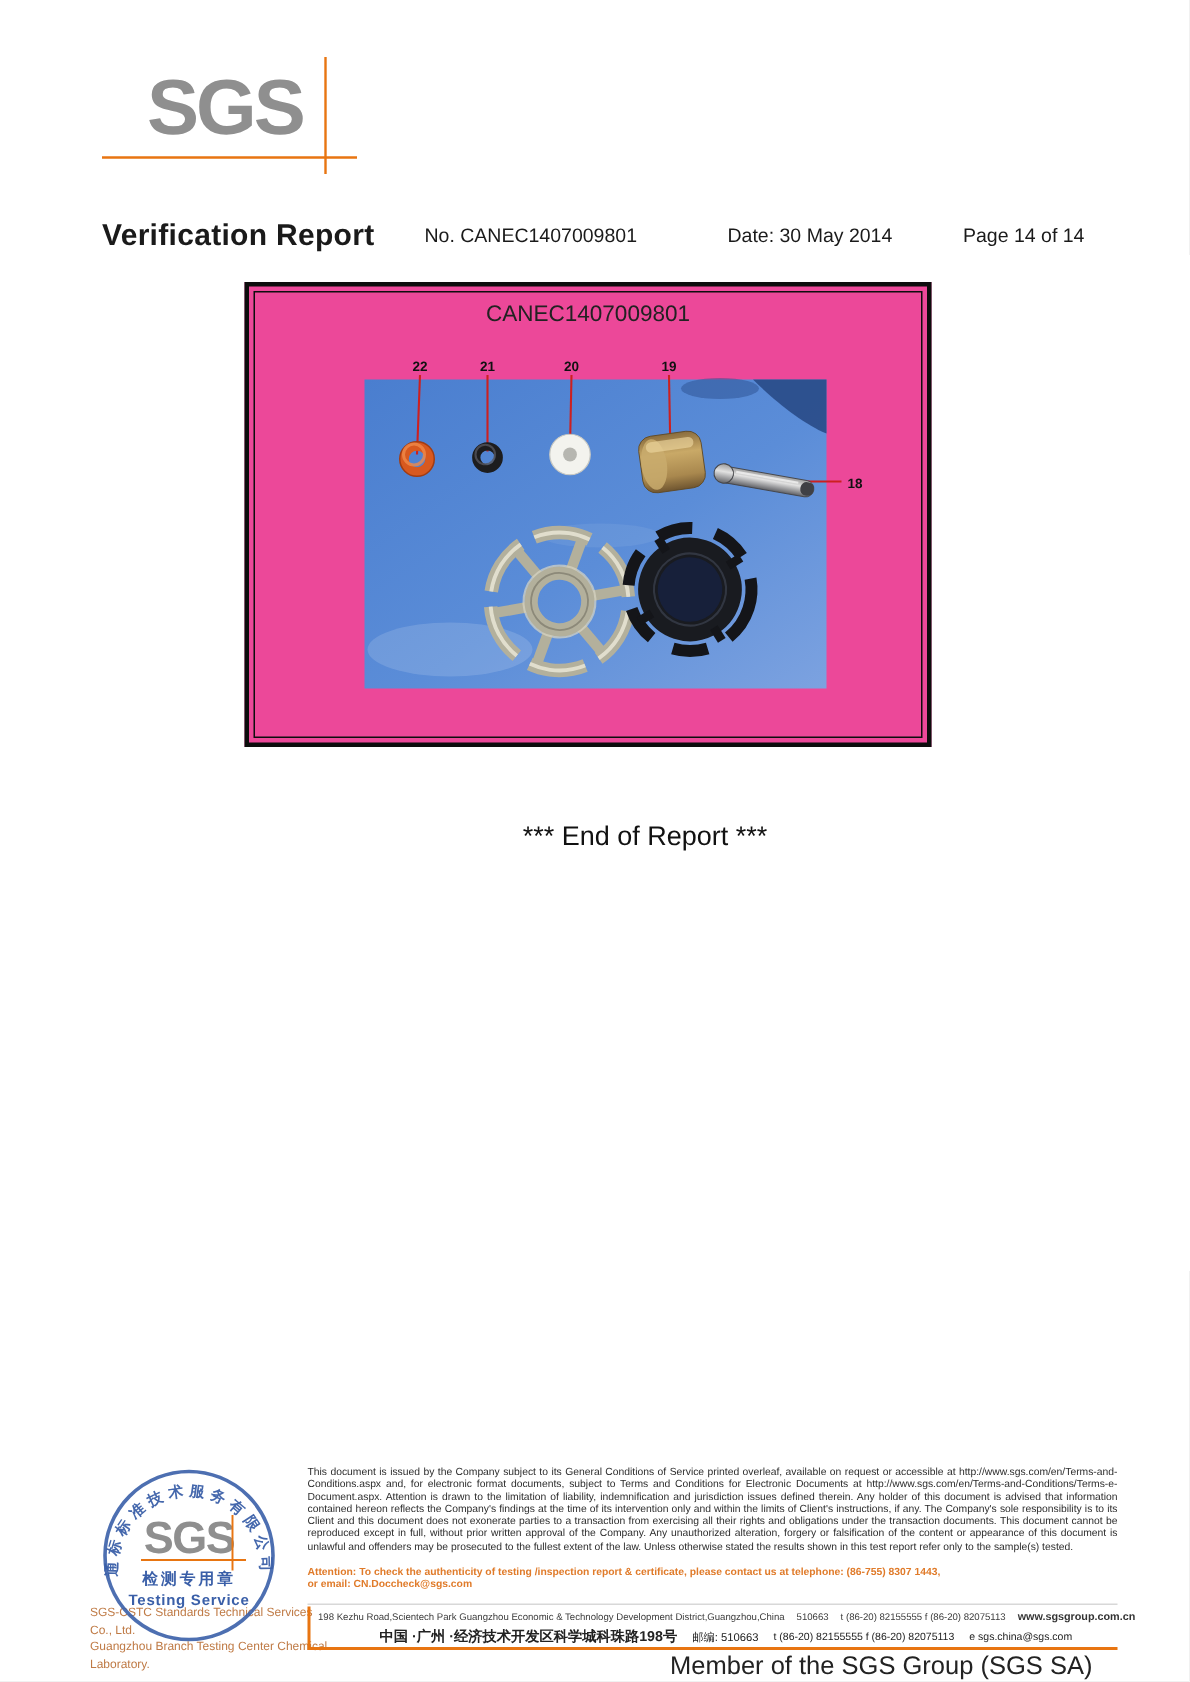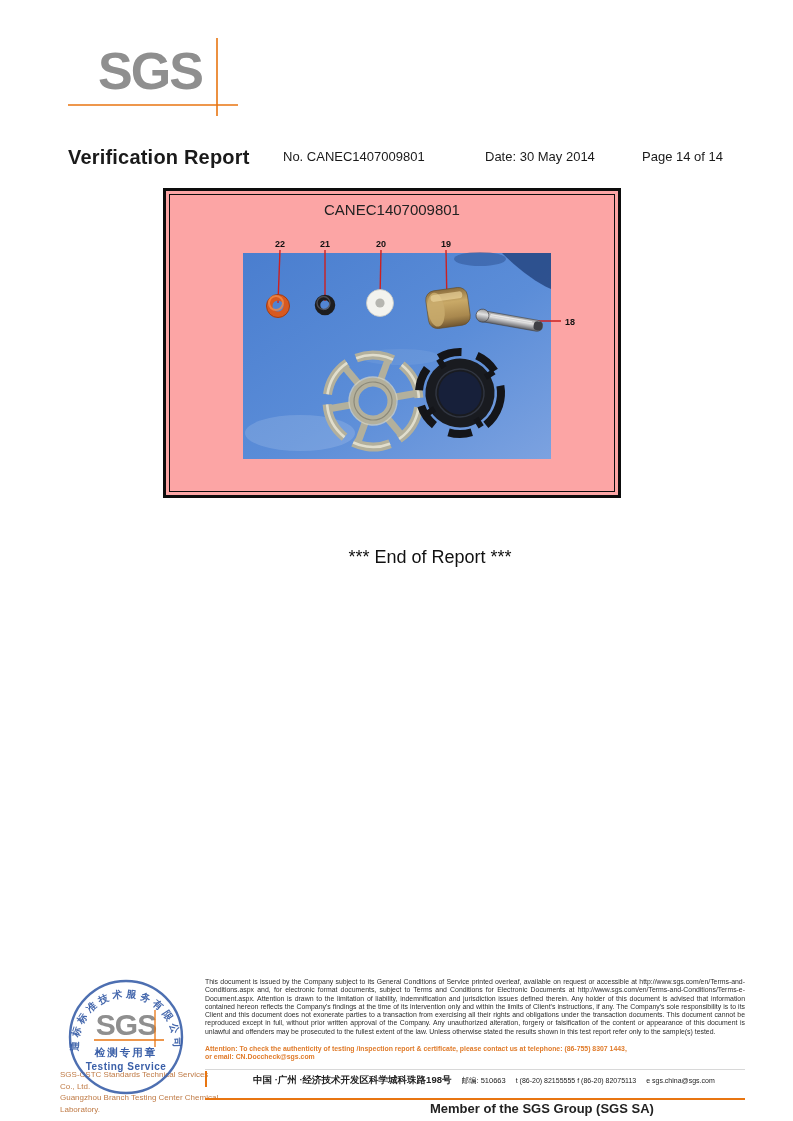--- a/index.html
+++ b/index.html
@@ -10,42 +10,42 @@
   }
   .abs{position:absolute;}
 
   
   .report-title{left:68px;top:146px;font-size:20px;font-weight:bold;letter-spacing:.2px;}
   .report-no{left:283px;top:149px;font-size:13px;}
   .report-date{left:485px;top:149px;font-size:13px;}
   .report-page{left:642px;top:149px;font-size:13px;}
 
   
-  .photo-box{left:163px;top:188px;width:458px;height:310px;border:3px solid #0d0d0d;padding:3px;box-sizing:border-box;background:#fca5a5;}
+  .photo-box{left:163px;top:188px;width:458px;height:310px;border:3px solid #0d0d0d;padding:3px;box-sizing:border-box;background:#ec4899;}
   .photo-box-inner{position:relative;width:100%;height:100%;border:1.5px solid #0d0d0d;box-sizing:border-box;}
   .photo-title{position:absolute;left:0;top:6px;width:100%;text-align:center;font-size:15px;color:#222;}
   .photo-svg{position:absolute;left:70px;top:42px;}
   .photo-caption{position:absolute;left:0;top:266px;width:85%;text-align:center;font-size:10.5px;font-weight:bold;letter-spacing:1px;color:#111;}
 
   .auth-note{left:0;top:513px;width:780px;text-align:center;font-size:13.5px;color:#111;}
   .end-note{left:0;top:547px;width:780px;text-align:center;font-size:18px;color:#111;padding-left:40px;}
 
   
   .company-lines{left:60px;top:1069px;width:160px;font-size:8px;line-height:1.45;color:#bf7a45;}
   .legal-block{left:205px;top:978px;width:540px;font-size:6.9px;line-height:1.2;text-align:justify;color:#2d2d2d;}
   .attention{left:205px;top:1045px;width:540px;font-size:6.9px;line-height:1.2;color:#e07b2a;font-weight:bold;}
   .addr-sep{left:205px;top:1069px;width:540px;height:0;border-top:1px solid #d8d8d8;}
   .addr-block{left:205px;top:1071px;width:538px;border-left:2px solid #e87511;padding-left:5px;box-sizing:border-box;}
   .addr-row1{display:flex;align-items:baseline;gap:8px;font-size:6.4px;color:#3c3c3c;white-space:nowrap;margin-top:2px;}
   .addr-row1 .web{font-size:7.2px;font-weight:bold;color:#333;}
   .addr-row2{display:flex;align-items:center;gap:10px;font-size:7px;color:#222;white-space:nowrap;margin-top:3px;margin-left:41px;}
   .addr-cn{font-size:9.5px;font-weight:bold;}
   .addr-post{font-size:7.5px;font-weight:normal;}
   .orange-rule{left:205px;top:1098px;width:540px;height:2px;background:#e87511;}
-  .member-line{left:430px;top:1101px;width:315px;font-size:13px;font-weight:bold;color:#222;}
+  .member-line{left:430px;top:1101px;width:315px;text-align:center;font-size:17px;font-weight:normal;color:#222;}
 </style>
 </head>
 <body>
 
 <div class="page">
 
   <svg class="abs" style="left:62px;top:35px;" width="185" height="85" viewBox="0 0 185 85">
     <text x="36" y="54" font-family="Liberation Sans, DejaVu Sans, sans-serif" font-size="52" font-weight="bold" fill="#8f8f8f" letter-spacing="-2">SGS</text>
     <line x1="6" y1="70" x2="176" y2="70" stroke="#e87511" stroke-width="1.6"></line>
     <line x1="155" y1="3" x2="155" y2="81" stroke="#e87511" stroke-width="1.6"></line>
@@ -186,20 +186,26 @@
   </svg>
 
   <div class="abs legal-block">This document is issued by the Company subject to its General Conditions of Service printed overleaf, available on request or accessible at http://www.sgs.com/en/Terms-and-Conditions.aspx and, for electronic format documents, subject to Terms and Conditions for Electronic Documents at http://www.sgs.com/en/Terms-and-Conditions/Terms-e-Document.aspx. Attention is drawn to the limitation of liability, indemnification and jurisdiction issues defined therein. Any holder of this document is advised that information contained hereon reflects the Company's findings at the time of its intervention only and within the limits of Client's instructions, if any. The Company's sole responsibility is to its Client and this document does not exonerate parties to a transaction from exercising all their rights and obligations under the transaction documents. This document cannot be reproduced except in full, without prior written approval of the Company. Any unauthorized alteration, forgery or falsification of the content or appearance of this document is unlawful and offenders may be prosecuted to the fullest extent of the law. Unless otherwise stated the results shown in this test report refer only to the sample(s) tested.</div>
   <div class="abs attention">
     <div>Attention: To check the authenticity of testing /inspection report &amp; certificate, please contact us at telephone: (86-755) 8307 1443,</div>
     <div>or email: CN.Doccheck@sgs.com</div>
   </div>
 
   <div class="abs addr-sep"></div>
   <div class="abs addr-block">
+    <div class="addr-row1">
+      <span>198 Kezhu Road,Scientech Park Guangzhou Economic &amp; Technology Development District,Guangzhou,China</span>
+      <span>510663</span>
+      <span>t (86-20) 82155555  f (86-20) 82075113</span>
+      <span class="web">www.sgsgroup.com.cn</span>
+    </div>
     <div class="addr-row2">
       <span class="addr-cn">中国 ·广州 ·经济技术开发区科学城科珠路198号</span>
       <span class="addr-post">邮编: 510663</span>
       <span>t (86-20) 82155555  f (86-20) 82075113</span>
       <span>e  sgs.china@sgs.com</span>
     </div>
   </div>
   <div class="abs orange-rule"></div>
   <div class="abs member-line">Member of the SGS Group (SGS SA)</div>
 

